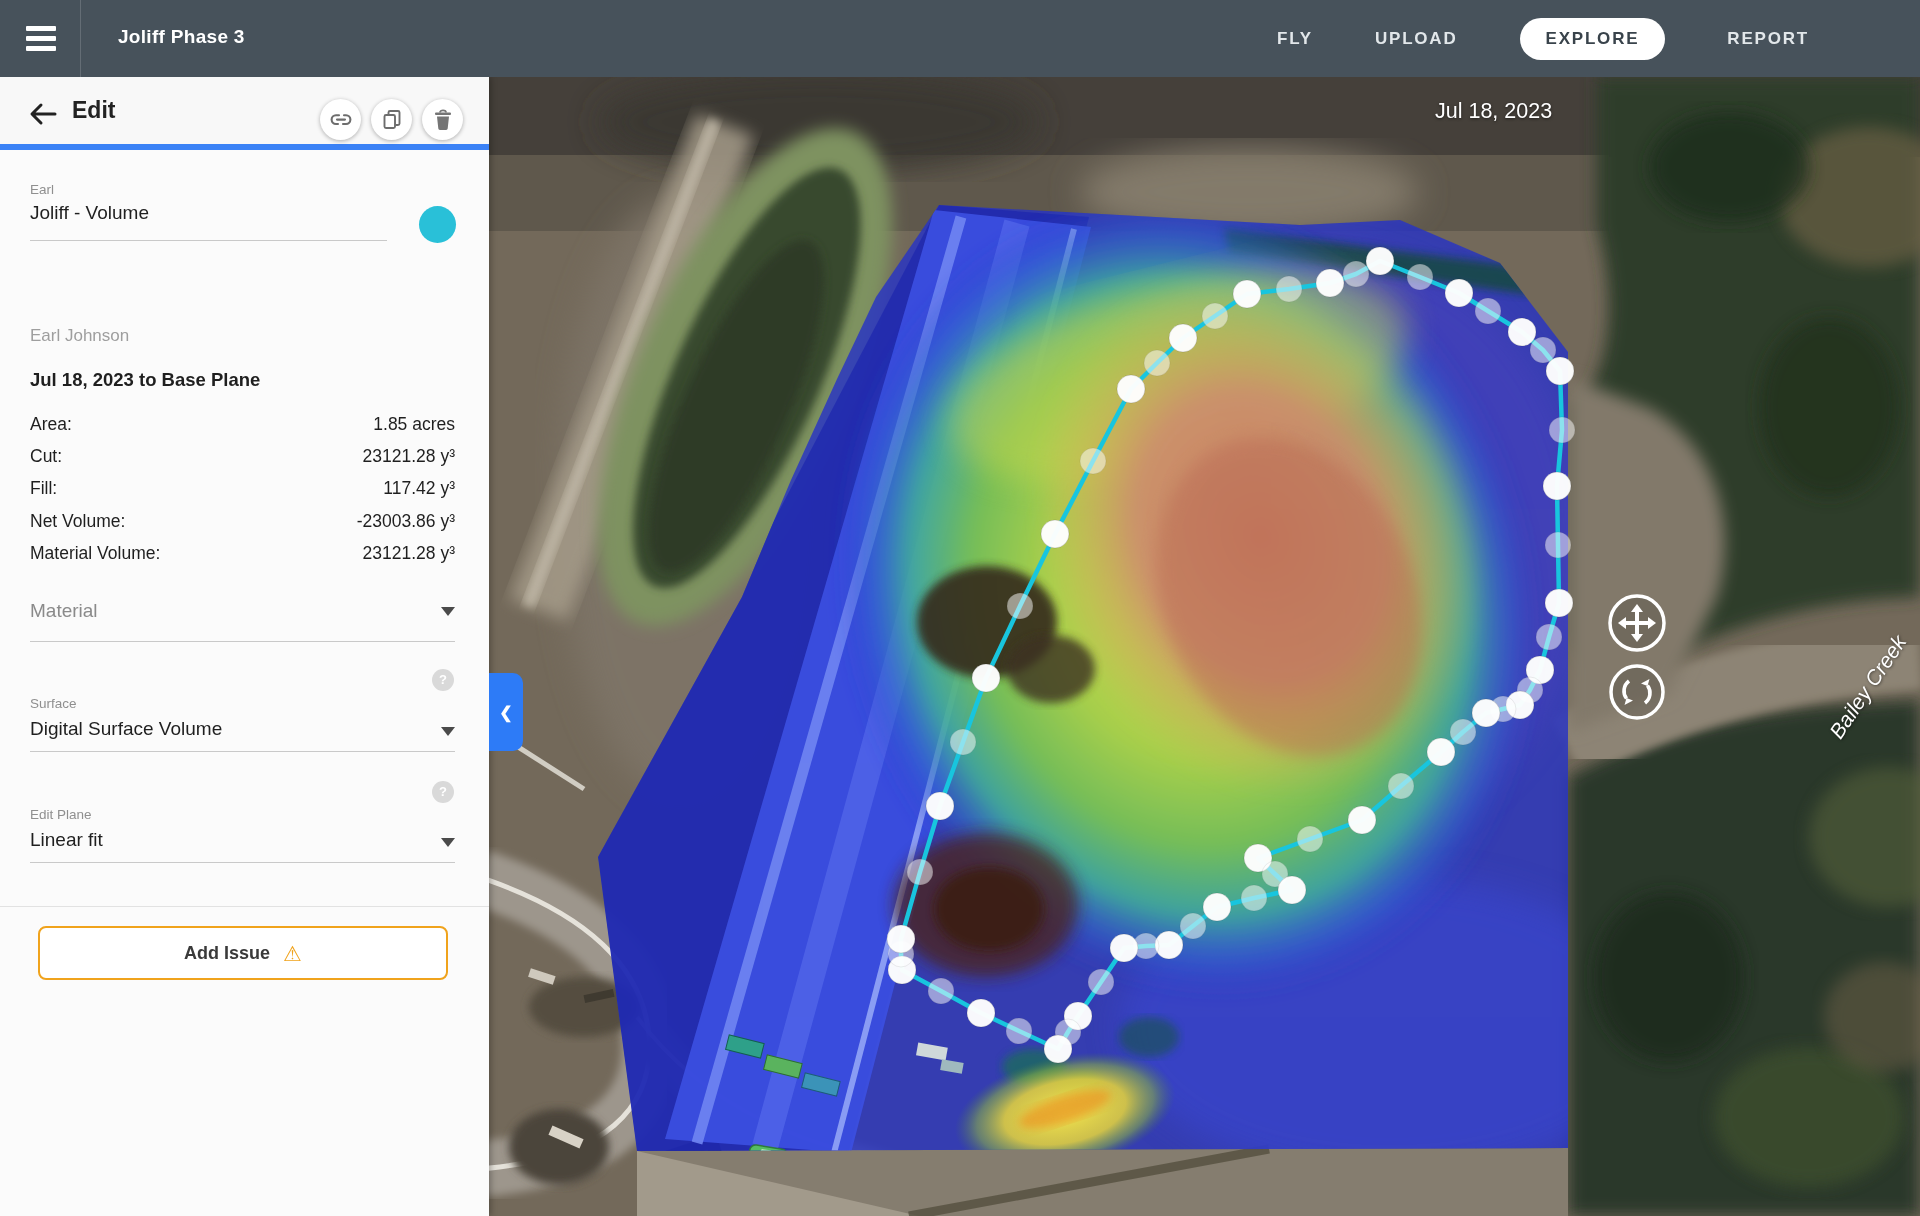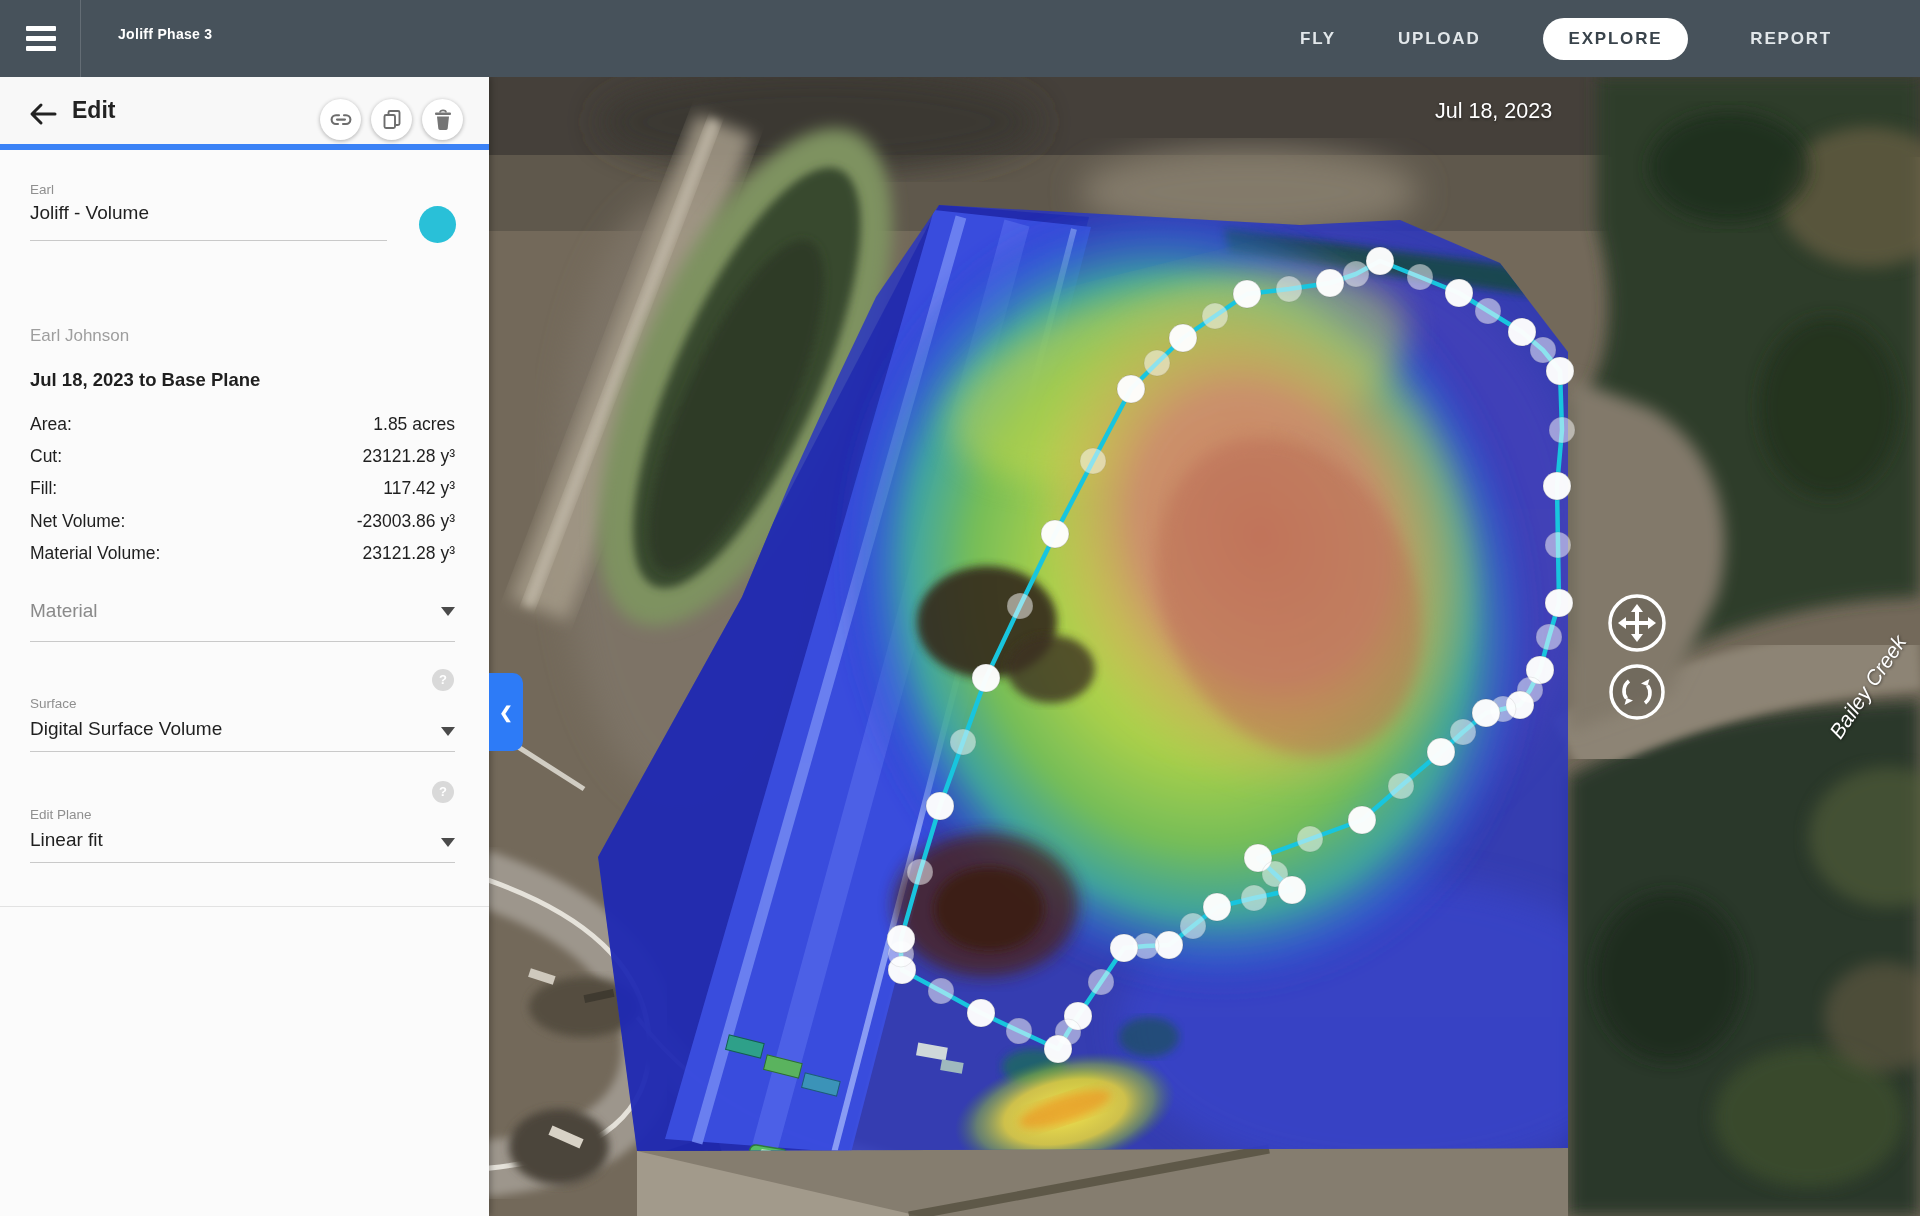--- a/index.html
+++ b/index.html
@@ -6,23 +6,23 @@
   html,body { width:1920px; height:1216px; overflow:hidden; background:#000;
               font-family:"Liberation Sans", sans-serif; }
 
   
   #topbar { position:absolute; left:0; top:0; width:1920px; height:77px;
             background:#47525b; z-index:50; }
   #menu-btn { position:absolute; left:0; top:0; width:81px; height:77px;
               border-right:1px solid rgba(255,255,255,.16); cursor:pointer; }
   #menu-btn .bars { position:absolute; left:26px; top:26px; }
   #menu-btn .bars div { width:30px; height:4.5px; background:#fff; border-radius:1px; margin-bottom:5.5px; }
-  #app-title { position:absolute; left:118px; top:26px; color:#fff; font-size:14px;
+  #app-title { position:absolute; left:118px; top:26px; color:#fff; font-size:19px;
                font-weight:600; letter-spacing:.3px; }
-  #topnav { position:absolute; right:88px; top:0; height:77px; display:flex;
+  #topnav { position:absolute; right:111px; top:0; height:77px; display:flex;
             align-items:center; gap:62px; }
   .nav-item { color:#e2e7ea; font-size:17px; font-weight:600; letter-spacing:1.8px;
               cursor:pointer; }
   .nav-item.active { background:#fff; color:#39434b; border-radius:21px;
                      padding:11px 26px; }
 
   
   #sidebar { position:absolute; left:0; top:77px; width:489px; height:1139px;
              background:#fbfbfb; z-index:40; box-shadow:2px 0 6px rgba(0,0,0,.28); }
   #panel-header { position:absolute; left:0; top:0; width:489px; height:73px;
@@ -162,20 +162,24 @@
     <div class="fld-line" style="top:601px; width:425px;"></div>
 
     <div class="help-dot" style="left:432px; top:631px;">?</div>
     <div class="fld-label" style="top:657px;">Edit Plane</div>
     <div class="fld-value" style="top:679px;">Linear fit</div>
     <div class="caret" style="left:441px; top:688px;"></div>
     <div class="fld-line" style="top:712px; width:425px;"></div>
 
     <div id="divider2"></div>
 
+    <div id="add-issue-btn">
+      <span class="lbl">Add Issue</span>
+      <span class="warn">⚠</span>
+    </div>
   </div>
 </div>
 
 <div id="collapse-tab">
   <span>❮</span>
 </div>
 
 <div id="map">
 <svg width="1431" height="1139" viewBox="0 0 1431 1139">
   <defs>

